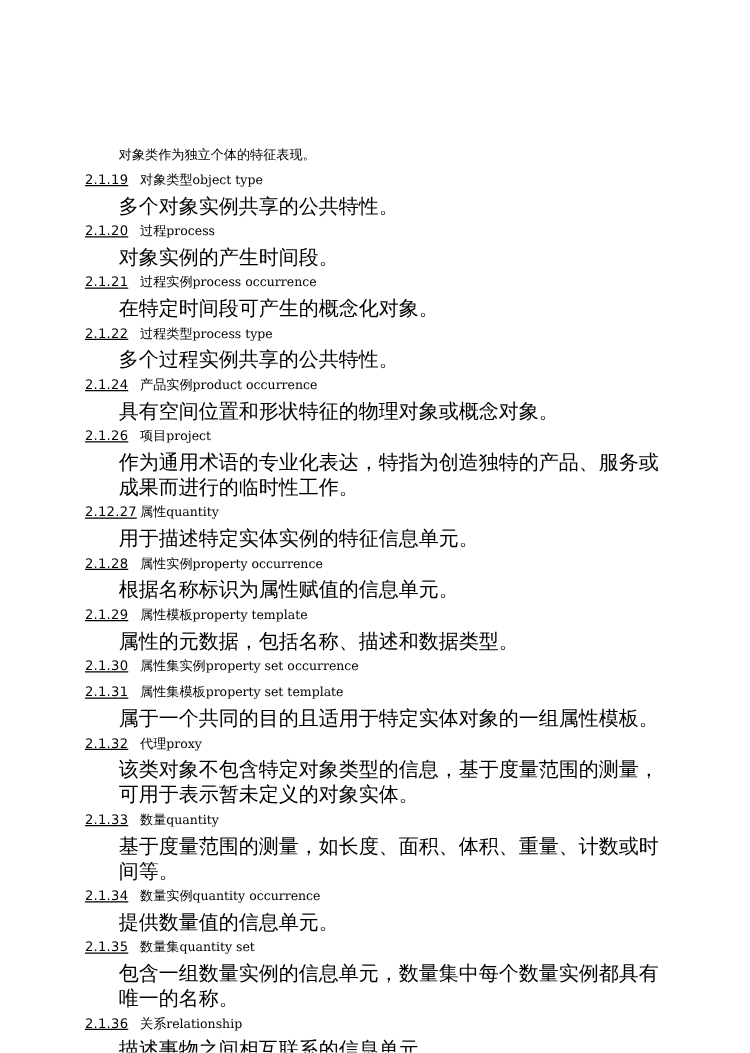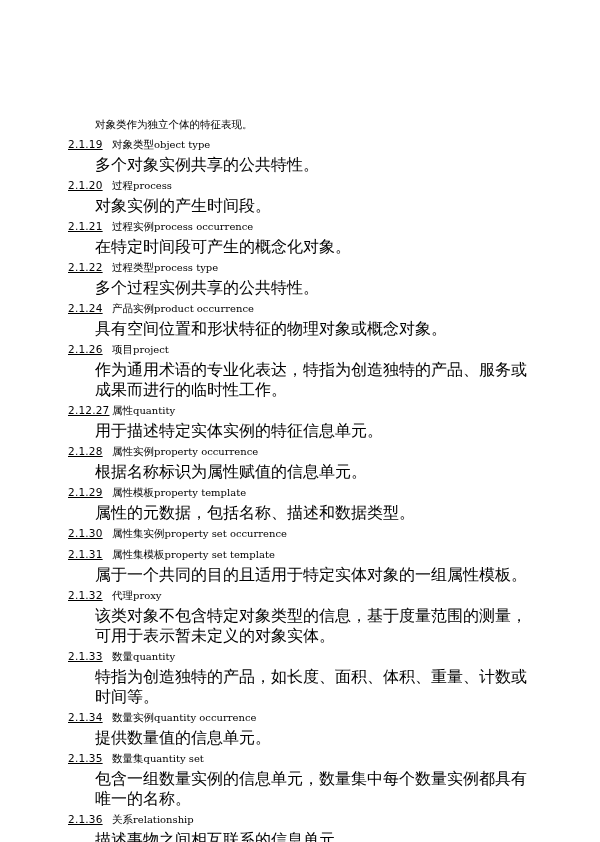--- a/index.html
+++ b/index.html
@@ -147,21 +147,21 @@
       <span class="def-line">属于一个共同的目的且适用于特定实体对象的一组属性模板。</span>
     </div>
 
     <div class="entry">
       <span class="term-line"><span class="num">2.1.32</span><span class="cn">代理</span><span class="en">proxy</span></span>
       <span class="def-line">该类对象不包含特定对象类型的信息，基于度量范围的测量，可用于表示暂未定义的对象实体。</span>
     </div>
 
     <div class="entry">
       <span class="term-line"><span class="num">2.1.33</span><span class="cn">数量</span><span class="en">quantity</span></span>
-      <span class="def-line">特指为创造独特的产品，如长度、面积、体积、重量、计数或时间等。</span>
+      <span class="def-line">基于度量范围的测量，如长度、面积、体积、重量、计数或时间等。</span>
     </div>
 
     <div class="entry">
       <span class="term-line"><span class="num">2.1.34</span><span class="cn">数量实例</span><span class="en">quantity occurrence</span></span>
       <span class="def-line">提供数量值的信息单元。</span>
     </div>
 
     <div class="entry">
       <span class="term-line"><span class="num">2.1.35</span><span class="cn">数量集</span><span class="en">quantity set</span></span>
       <span class="def-line">包含一组数量实例的信息单元，数量集中每个数量实例都具有唯一的名称。</span>

